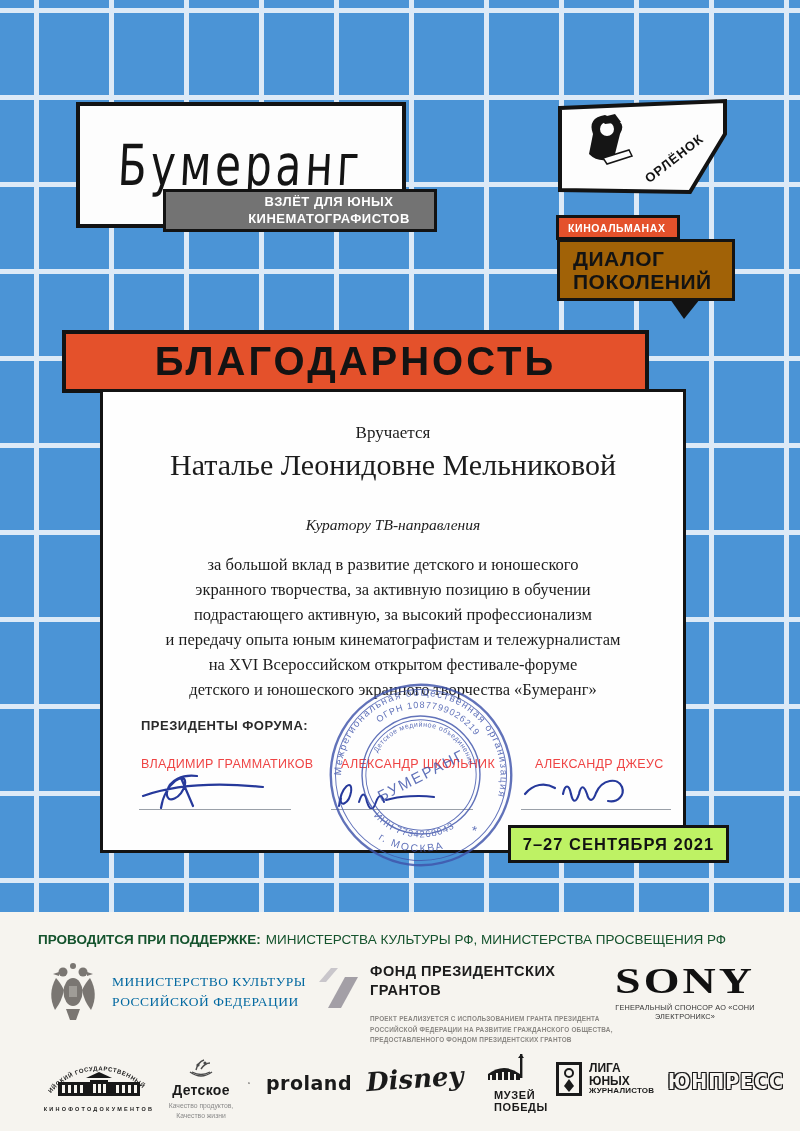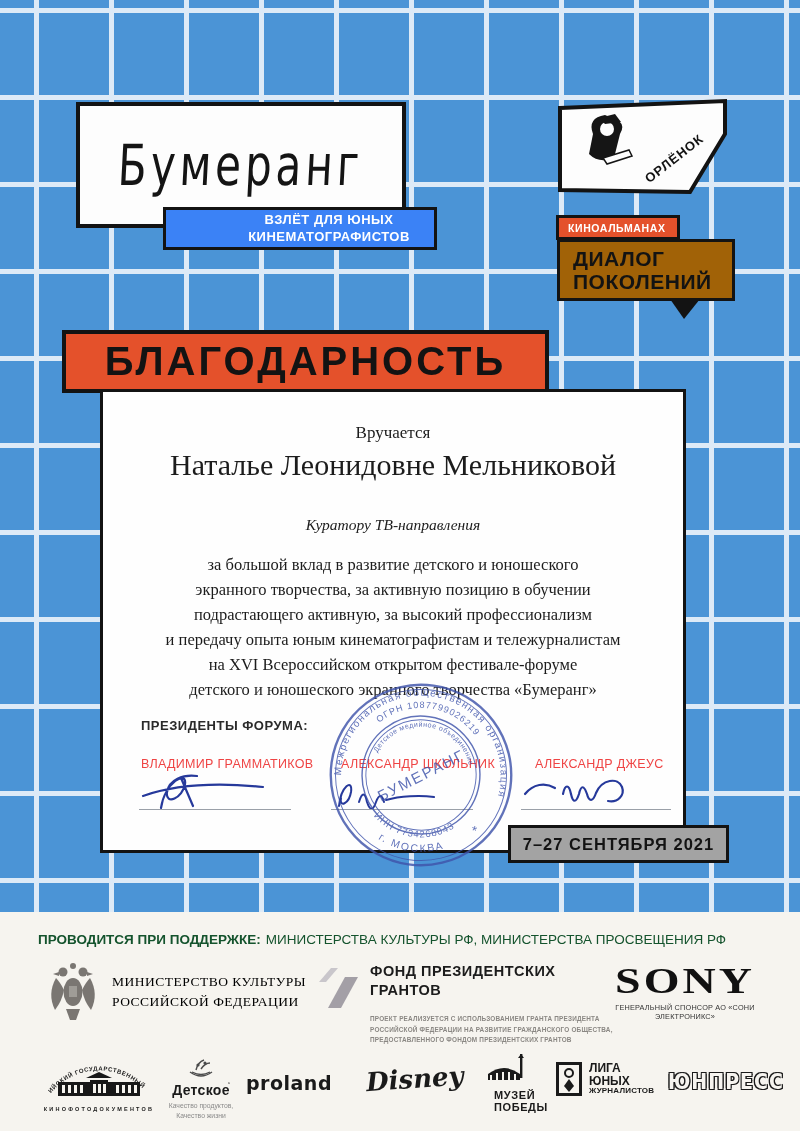--- a/index.html
+++ b/index.html
@@ -23,22 +23,22 @@
     position:absolute; left:76px; top:102px; width:330px; height:126px;
     background:#fdfdfd; border:4px solid #131313;
     display:flex; align-items:center; justify-content:center;
   }
   .boom-logo {
     display:inline-block; font-family:"DejaVu Sans", sans-serif;
     font-size:42px; color:#141414; letter-spacing:4px;
     transform:scaleY(1.35) skewX(-4deg);
   }
   .tagline-box {
-    position:absolute; left:163px; top:207px; width:274px; height:43px;
-    background:#3b82f6; border:3px solid #131313;
+    position:absolute; left:163px; top:189px; width:274px; height:43px;
+    background:#737373; border:3px solid #131313;
     display:flex; flex-direction:column; justify-content:center;
     padding-left:58px; text-align:center;
     color:#fff; font-weight:700; font-size:13px; line-height:1.25; letter-spacing:.5px;
   }
   
   .orl-wrap { position:absolute; left:553px; top:96px; width:180px; height:108px; }
   .orl-wrap svg { display:block; }
   
   .kino-tag {
     position:absolute; left:556px; top:215px; width:124px; height:25px;
@@ -50,21 +50,21 @@
     position:absolute; left:557px; top:239px; width:178px; height:62px;
     background:#a16207; border:3px solid #131313;
     padding:5px 0 0 13px; color:#131313;
     font-weight:700; font-size:21px; line-height:1.1; letter-spacing:.5px;
   }
   .dialog-tail {
     position:absolute; left:668px; top:299px; width:34px; height:22px;
   }
   
   .title-banner {
-    position:absolute; left:62px; top:330px; width:487px; height:63px;
+    position:absolute; left:62px; top:330px; width:587px; height:63px;
     background:#E4512B; border:4px solid #131313;
     display:flex; align-items:center; justify-content:center;
     font-weight:700; font-size:40px; letter-spacing:3px; color:#131313;
   }
   
   .paper {
     position:absolute; left:100px; top:389px; width:586px; height:464px;
     background:#fefefe; border:3px solid #131313;
     font-family:"Liberation Serif", serif; color:#1c1c1c;
   }
@@ -82,50 +82,50 @@
   }
   .pres-1 { left:38px; } .pres-2 { left:238px; } .pres-3 { left:432px; }
   .sig-line { position:absolute; top:417px; height:1px; background:#9aa0a8; }
   .line-1 { left:36px; width:152px; } .line-2 { left:228px; width:142px; } .line-3 { left:418px; width:150px; }
   .sig { position:absolute; }
   .sig-1 { left:32px; top:372px; } .sig-2 { left:224px; top:372px; } .sig-3 { left:414px; top:370px; }
   .stamp { position:absolute; left:223px; top:288px; width:190px; height:190px; opacity:.82; }
   
   .date-box {
     position:absolute; left:508px; top:825px; width:221px; height:38px;
-    background:#a3a3a3; border:3px solid #131313;
+    background:#bef264; border:3px solid #131313;
     display:flex; align-items:center; justify-content:center;
     font-weight:700; font-size:16.5px; letter-spacing:1px; color:#131313;
   }
   
   .footer { position:absolute; left:0; top:912px; width:800px; height:219px; background:#f6f4ef; }
   .support { position:absolute; left:38px; top:20px; font-size:13.5px; color:#14532d; }
   .support b { margin-right:5px; }
   .min-culture { position:absolute; left:46px; top:48px; display:flex; align-items:center; gap:12px; }
   .min-culture .mc-text {
     font-family:"Liberation Serif", serif; font-size:13.5px; line-height:1.45;
-    letter-spacing:.5px; color:#000000;
+    letter-spacing:.5px; color:#0369a1;
   }
   .grants { position:absolute; left:318px; top:50px; width:280px; }
   .grants .g-mark { position:absolute; left:0; top:2px; }
   .grants .g-title { margin-left:52px; font-weight:700; font-size:14.5px; line-height:1.3; letter-spacing:.5px; color:#1c1c1c; }
   .grants .g-note { margin-left:0; margin-top:14px; width:272px; font-size:6.4px; line-height:1.7; color:#8a8783; letter-spacing:.2px; }
   .sony { position:absolute; left:598px; top:42px; width:174px; text-align:center; }
   .sony .sony-word {
     display:inline-block; font-family:"Liberation Serif", serif; font-weight:700;
     font-size:46px; letter-spacing:3px; color:#111; transform:scaleY(.8);
   }
   .sony .sony-note { margin-top:-4px; font-size:7.3px; color:#333; letter-spacing:.2px; }
   .partner { position:absolute; text-align:center; color:#1a1a1a; }
   .archive { left:34px; top:146px; width:130px; }
   .archive .arc-bottom { font-weight:700; font-size:5.5px; letter-spacing:2.2px; margin-top:2px; }
   .nestle { left:158px; top:144px; width:86px; }
   .nestle .n-word { font-weight:700; font-size:14px; letter-spacing:.3px; }
   .nestle .n-note { font-size:6.8px; color:#8a8a8a; line-height:1.5; margin-top:3px; }
-  .proland { left:228px; top:160px; width:104px; display:flex; align-items:flex-start; gap:16px; }
+  .proland { left:248px; top:160px; width:104px; display:flex; align-items:flex-start; gap:16px; }
   .proland .p-word { font-family:"DejaVu Sans", sans-serif; font-weight:700; font-size:19px; letter-spacing:.5px; }
   .disney { left:366px; top:152px; width:92px; font-family:"DejaVu Serif", serif; font-style:italic; font-weight:700; font-size:26px; transform:rotate(-4deg); }
   .museum { left:480px; top:142px; width:72px; text-align:left; }
   .museum .m-text { font-weight:700; font-size:11px; line-height:1.12; letter-spacing:.6px; margin-top:1px; margin-left:14px; }
   .league { left:556px; top:150px; width:112px; display:flex; gap:7px; text-align:left; }
   .league .l-text { font-weight:700; font-size:12px; line-height:1.05; }
   .league .l-small { font-size:8px; letter-spacing:.2px; }
   .unpress { left:668px; top:158px; width:116px; }
   .unpress .u-word {
     display:inline-block; font-family:"DejaVu Sans", sans-serif; font-weight:700; font-size:19px;

